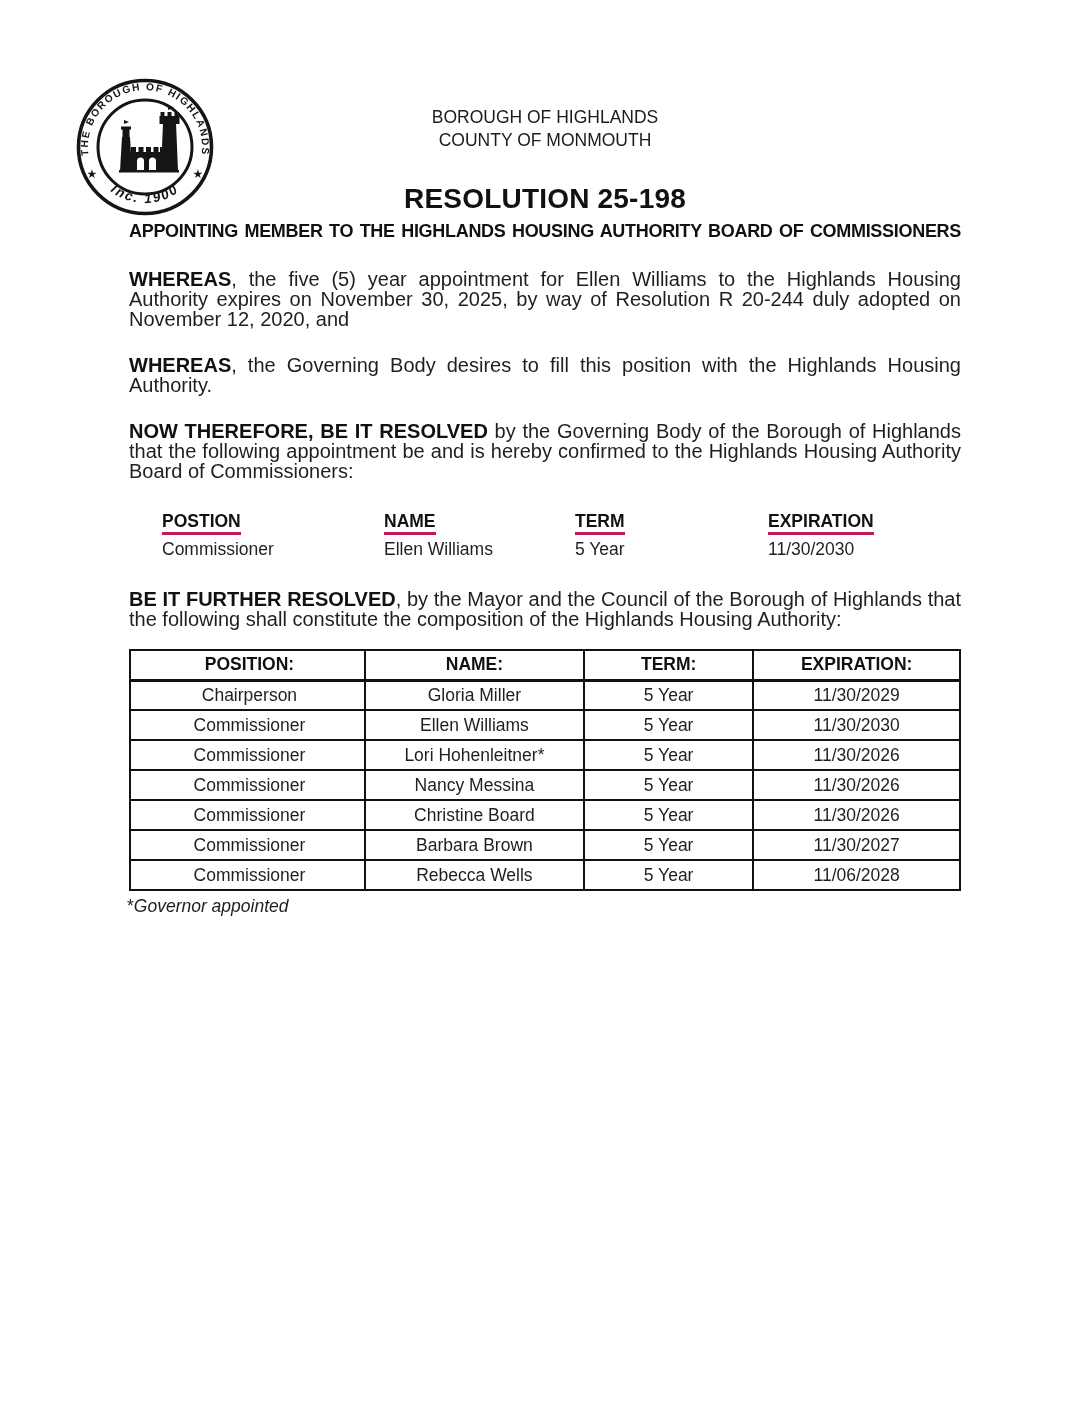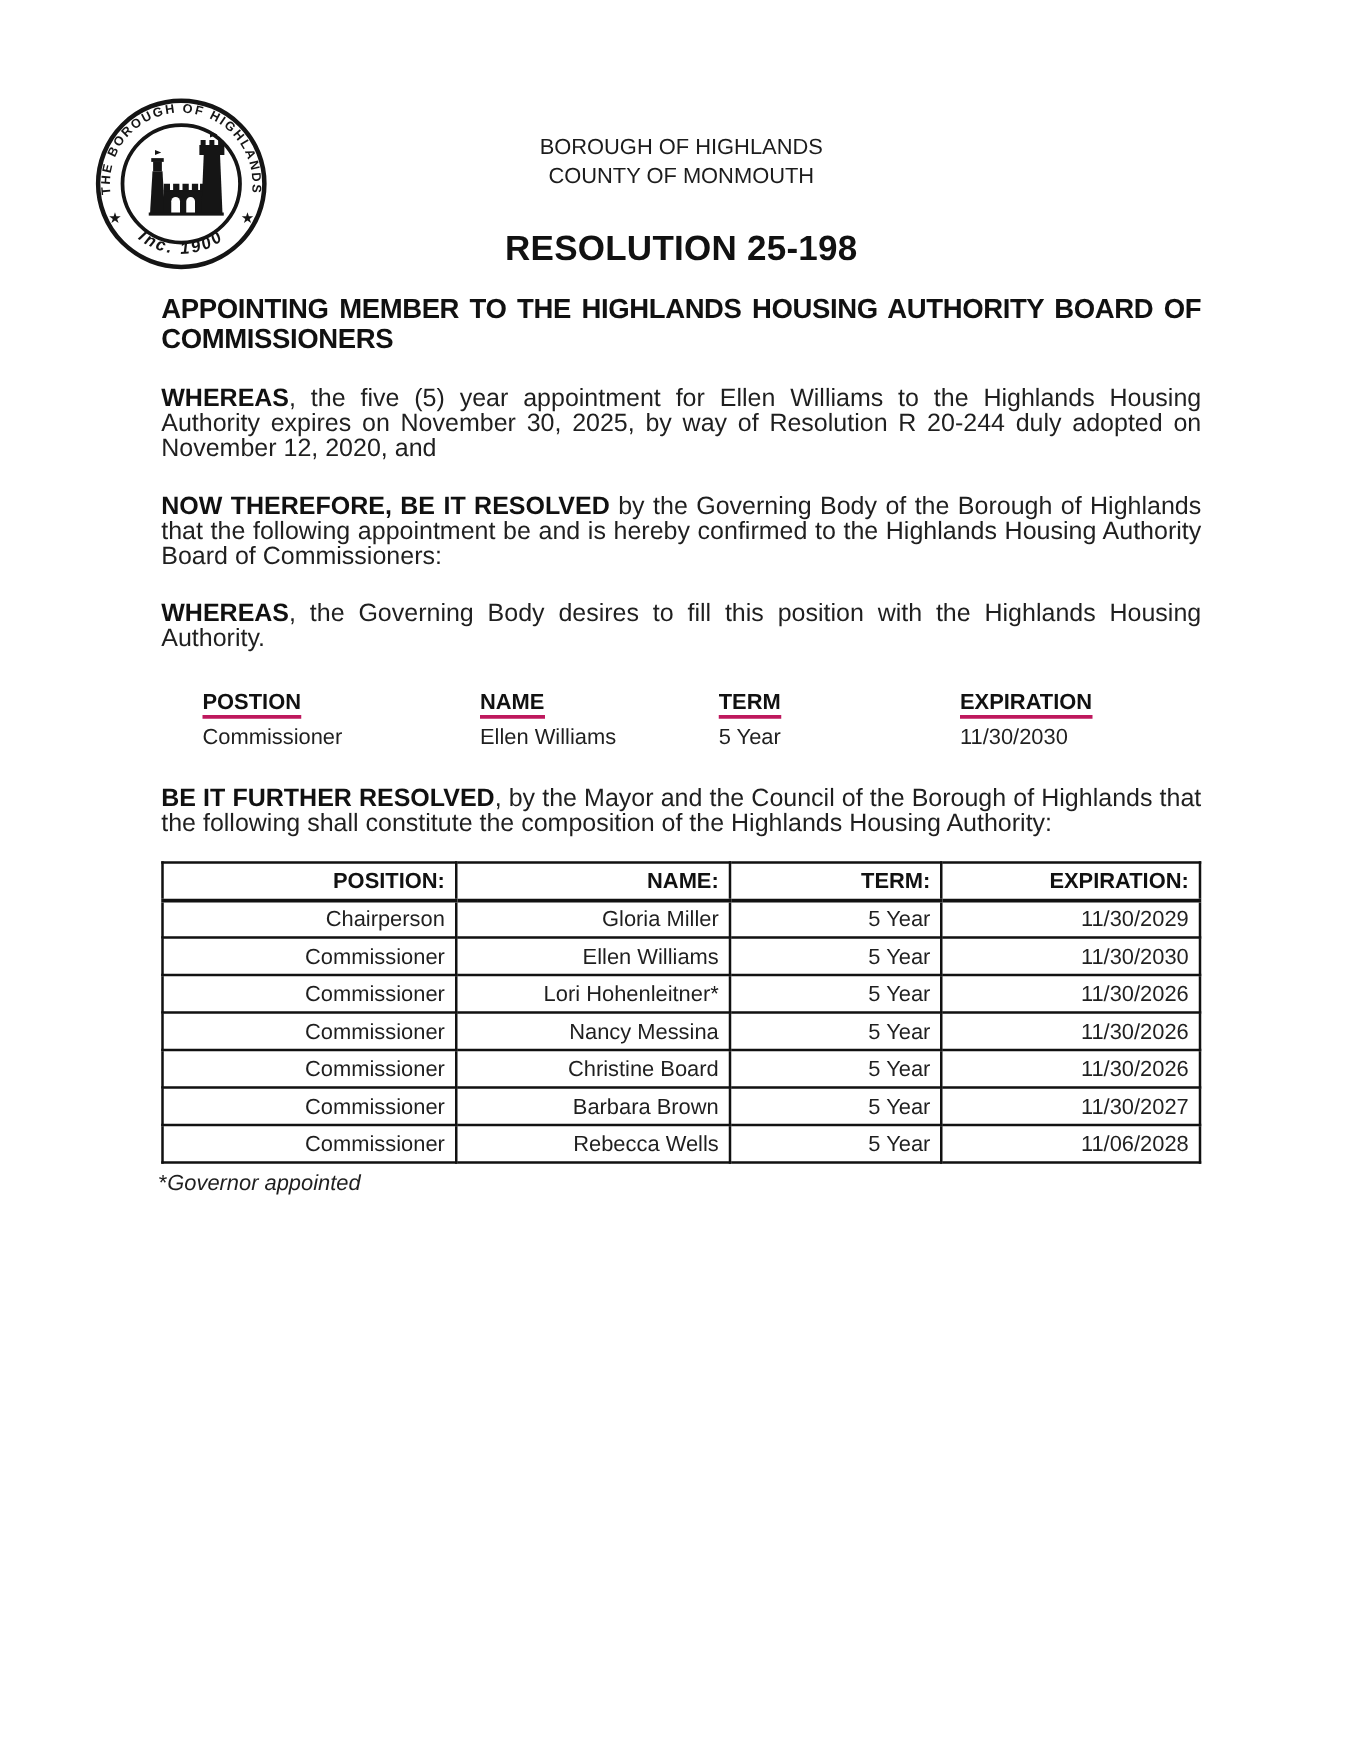--- a/index.html
+++ b/index.html
@@ -30,22 +30,22 @@
   }
   .doc-title {
     margin-top: 28px;
     text-align: center;
     font-size: 28px; font-weight: bold;
     letter-spacing: 0.2px;
     color: #111;
     line-height: 38px;
   }
   .doc-subject {
-    margin-top: 17px;
-    font-size: 22px; font-weight: bold;
+    margin-top: 1px;
+    font-size: 18px; font-weight: bold;
     letter-spacing: -0.3px;
     color: #111;
     text-align: justify;
     text-align-last: justify;
     line-height: 24px;
   }
   .para {
     margin-top: 26px;
     font-size: 20px; line-height: 20px;
     text-align: justify;
@@ -73,21 +73,21 @@
     font-size: 17.5px;
   }
   table.board col.c1 { width: 28.3%; }
   table.board col.c2 { width: 26.4%; }
   table.board col.c3 { width: 20.4%; }
   table.board col.c4 { width: 24.9%; }
   table.board th, table.board td {
     border: 2px solid #111;
     height: 30px;
     padding: 2px 8px;
-    text-align: right;
+    text-align: center;
     font-weight: normal;
     vertical-align: middle;
     overflow: hidden; white-space: nowrap;
   }
   table.board th {
     font-weight: bold; color: #111;
     border-bottom-width: 3px;
   }
   table.board th:first-child, table.board td:first-child { padding-left: 12px; }
   .footnote {
@@ -153,23 +153,23 @@
       <div>BOROUGH OF HIGHLANDS</div>
       <div>COUNTY OF MONMOUTH</div>
     </div>
 
     <div class="doc-title">RESOLUTION 25-198</div>
 
     <div class="doc-subject">APPOINTING MEMBER TO THE HIGHLANDS HOUSING AUTHORITY BOARD OF COMMISSIONERS</div>
 
     <p class="para"><b>WHEREAS</b><span>, the five (5) year appointment for Ellen Williams to the Highlands Housing Authority expires on November 30, 2025, by way of Resolution R 20-244 duly adopted on November 12, 2020, and</span></p>
 
+    <p class="para"><b>WHEREAS</b><span>, the Governing Body desires to fill this position with the Highlands Housing Authority.</span></p>
+
     <p class="para"><b>NOW THEREFORE, BE IT RESOLVED</b><span> by the Governing Body of the Borough of Highlands that the following appointment be and is hereby confirmed to the Highlands Housing Authority Board of Commissioners:</span></p>
-
-    <p class="para"><b>WHEREAS</b><span>, the Governing Body desires to fill this position with the Highlands Housing Authority.</span></p>
 
     <div class="appointment">
       <div class="hd"><span>POSTION</span></div>
       <div class="hd"><span>NAME</span></div>
       <div class="hd"><span>TERM</span></div>
       <div class="hd"><span>EXPIRATION</span></div>
       <div>Commissioner</div>
       <div>Ellen Williams</div>
       <div>5 Year</div>
       <div>11/30/2030</div>

